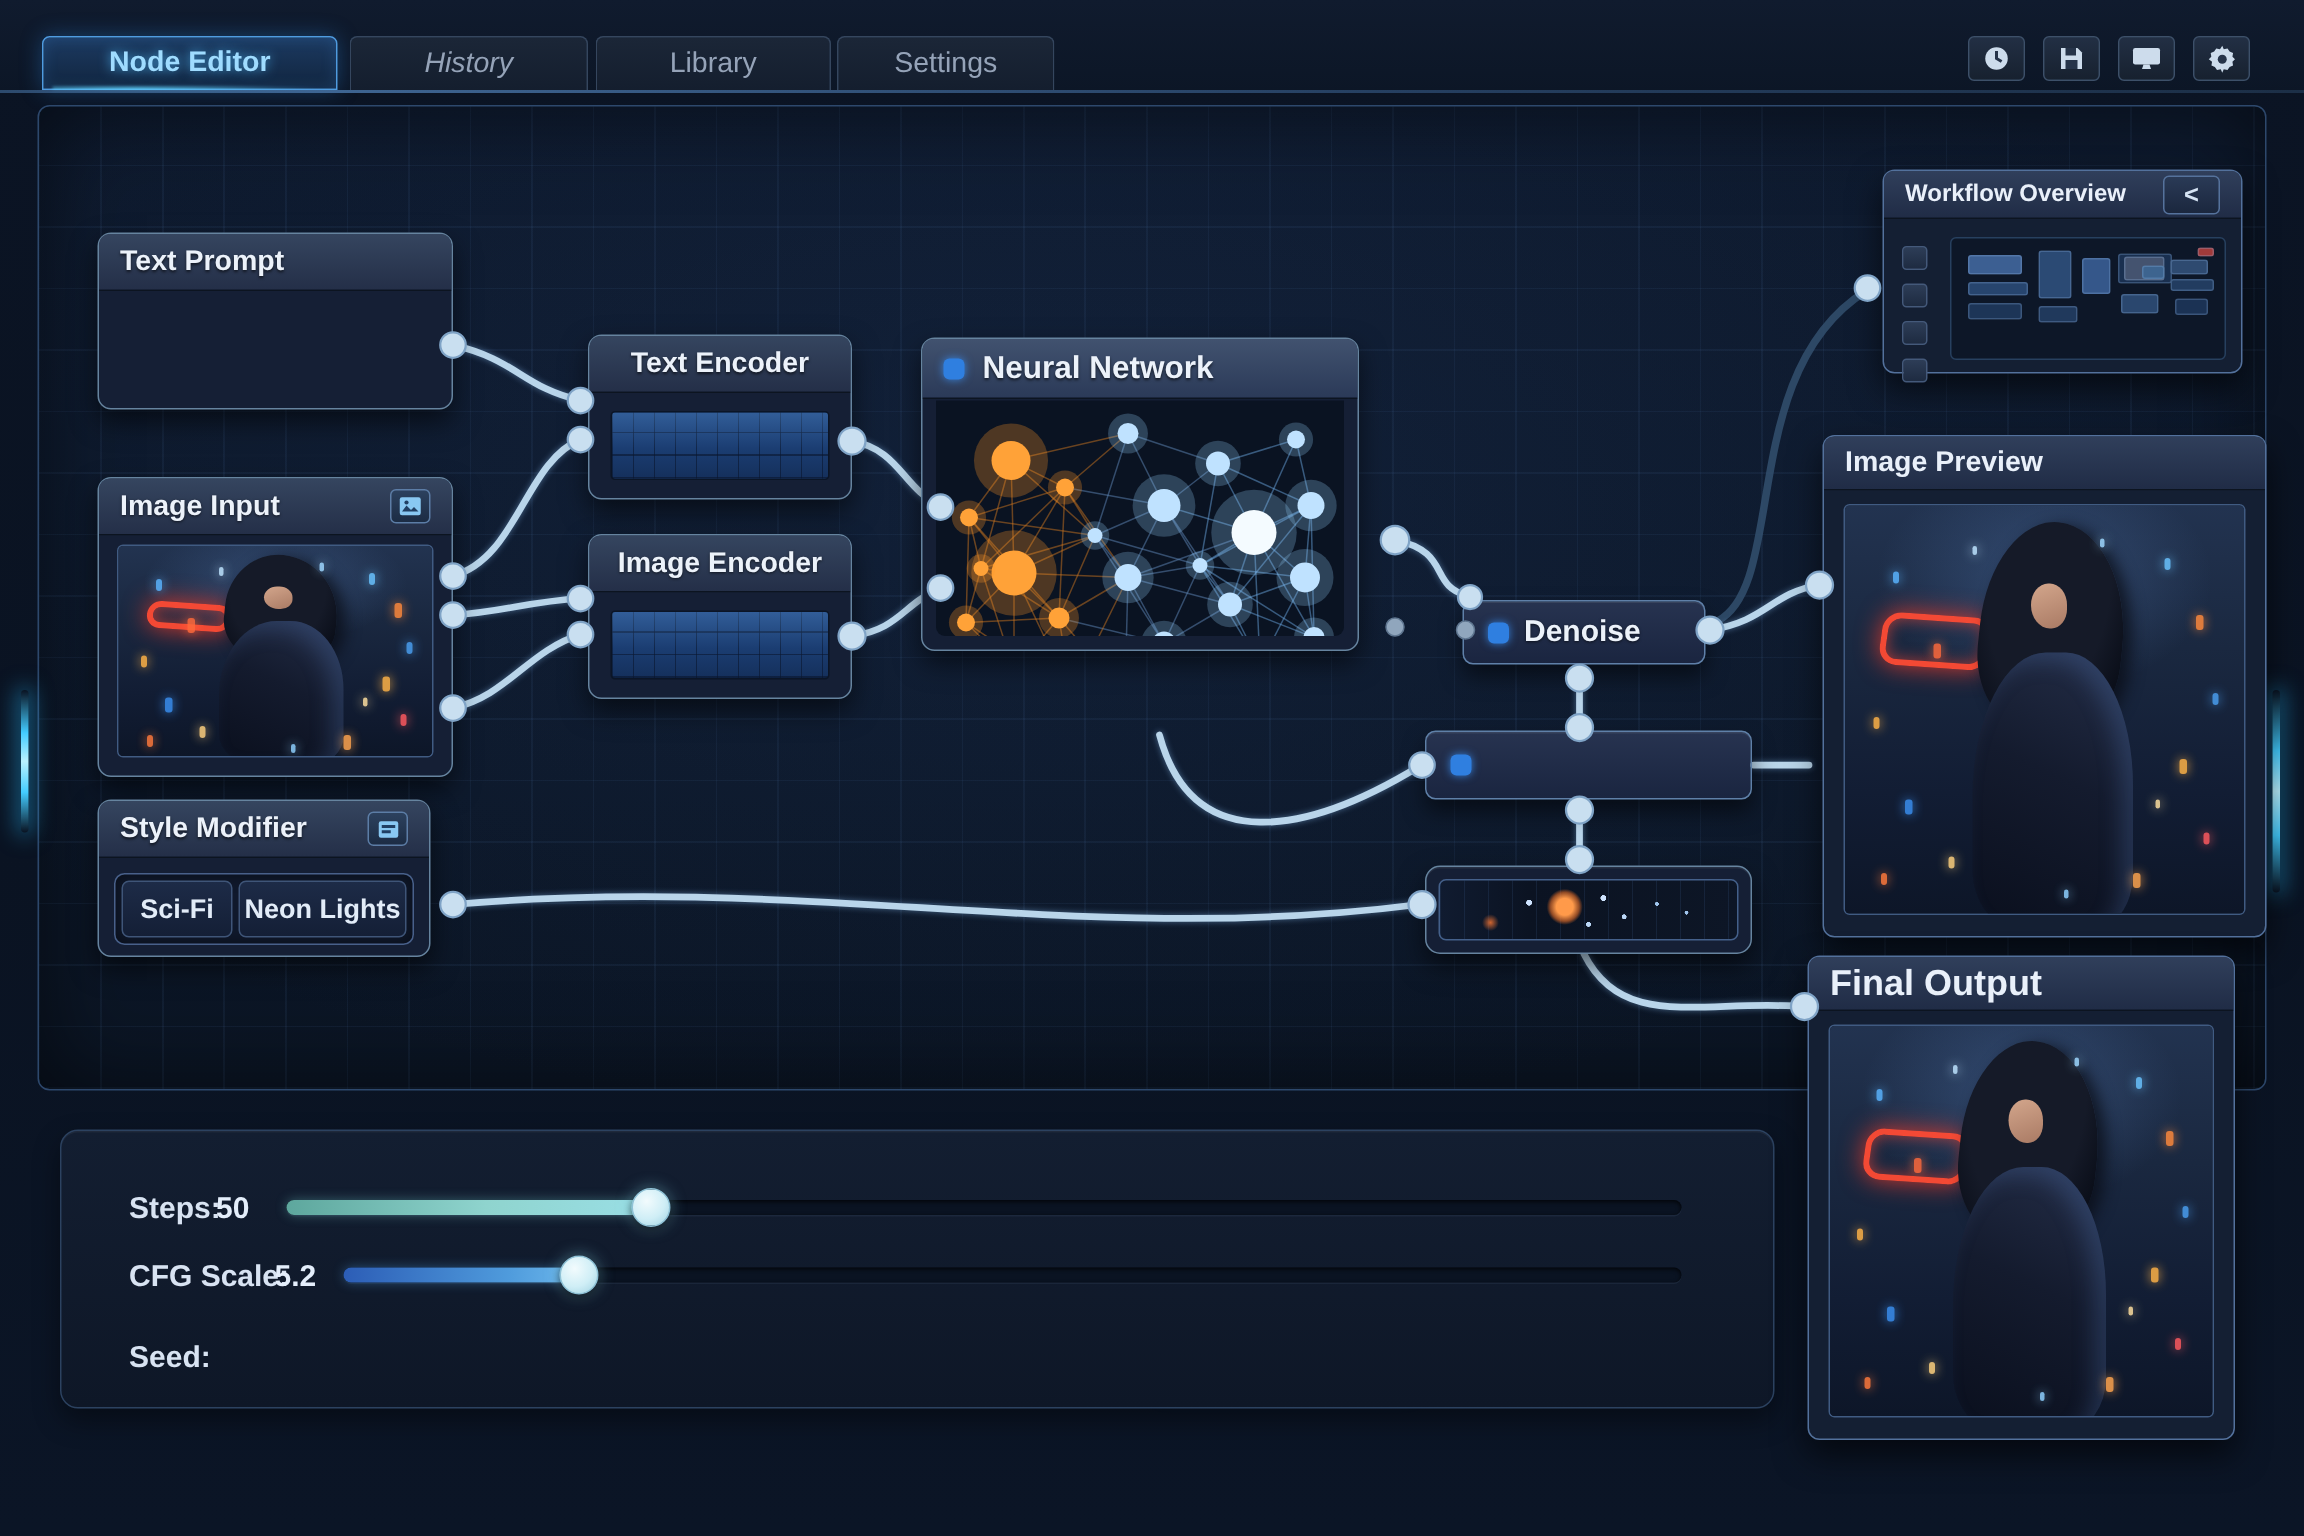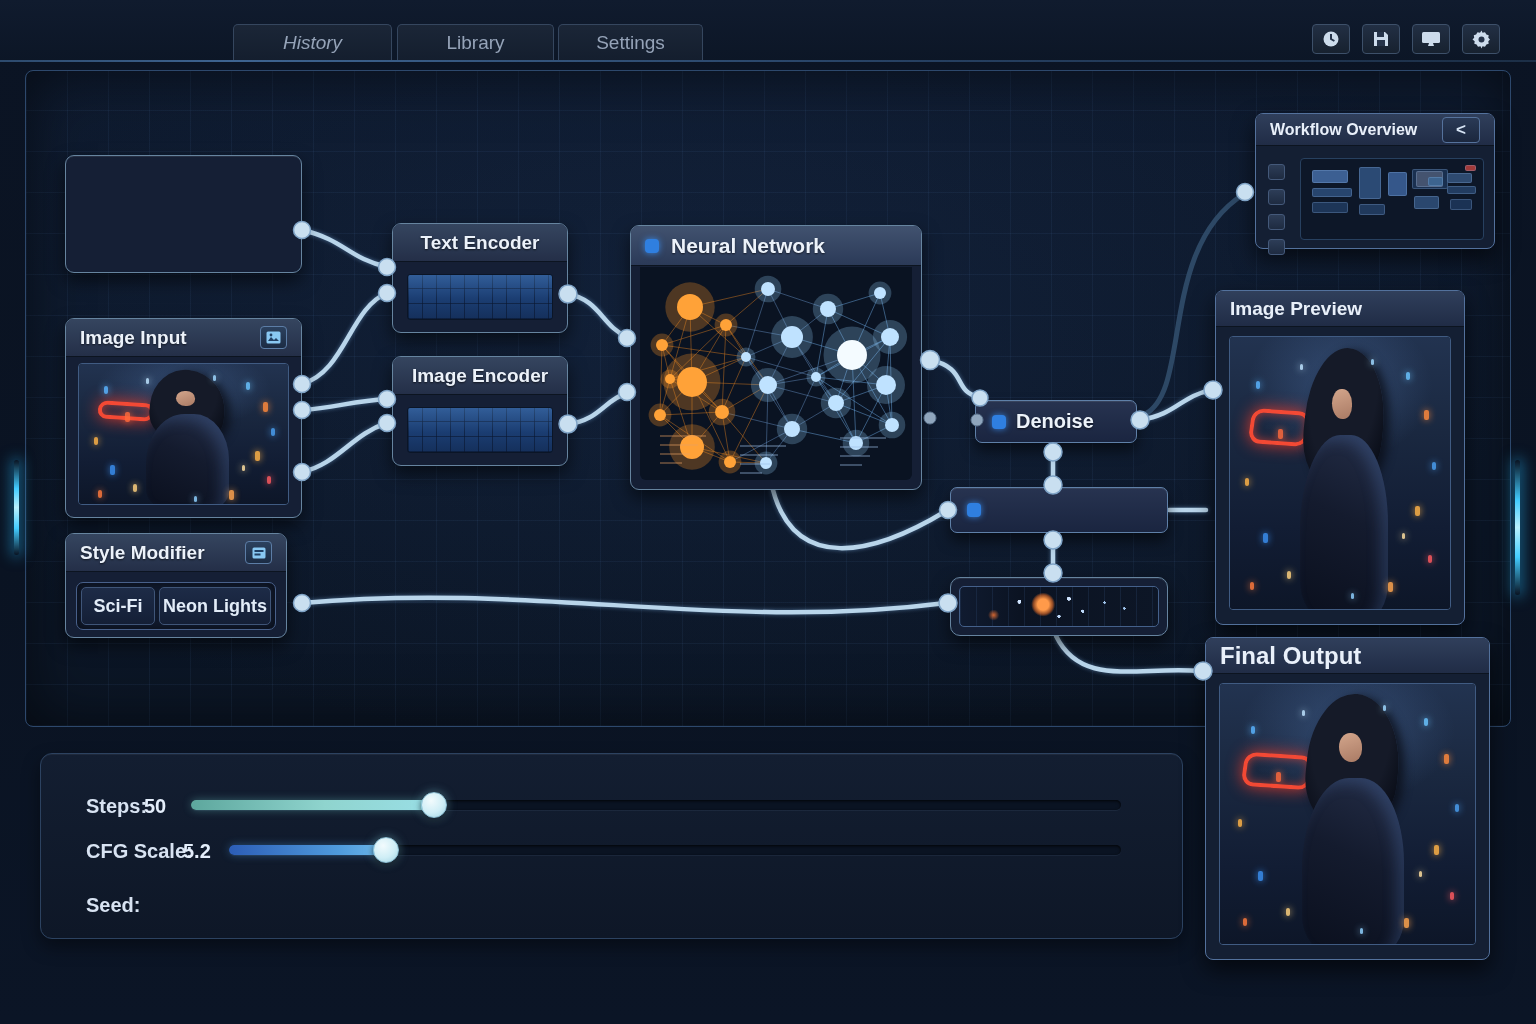--- a/index.html
+++ b/index.html
@@ -174,20 +174,23 @@
   .tag { height:38px; display:flex; align-items:center; justify-content:center; border-radius:5px;
     background:linear-gradient(180deg,#1d2b47,#141f36); border:1px solid #3f5578;
     color:#e2ecf8; font-size:18px; font-weight:bold; cursor:pointer; }
 </style>
 </head>
 <body>
 
 <div class="stage">
 
   <div class="topbar">
+    <div class="tab active" style="left:28px;width:197px;">
+        <span>Node Editor</span>
+      </div>
     <div class="tab" style="left:233px;width:159px;font-style:italic;">
         <span>History</span>
       </div>
     <div class="tab" style="left:397px;width:157px;text-align:center;">
         <span>Library</span>
       </div>
     <div class="tab" style="left:558px;width:145px;">
         <span>Settings</span>
       </div>
 
@@ -234,20 +237,23 @@
     <path class="wire" d="M1140 420 C1178 414 1180 396 1212 390"></path>
     <path class="wire" d="M1053 452 L1053 485"></path>
     <path class="wire" d="M1053 540 L1053 573"></path>
     <path class="wire" d="M302 603 C540 582 720 632 946 603"></path>
     <path class="wire" d="M773 490 C795 572 872 556 946 511"></path>
     <path class="wire" d="M1056 636 C1082 688 1136 666 1201 671"></path>
     <path class="wire" d="M1169 510 L1206 510"></path>
   </svg>
 
   <div class="node" style="left:65px;top:155px;width:237px;height:118px;">
+    <div class="node-hd">
+        <span>Text Prompt</span>
+      </div>
   </div>
 
   <div class="node" style="left:65px;top:318px;width:237px;height:200px;">
     <div class="node-hd">
       <span>Image Input</span>
       <span class="hd-btn">
         <svg width="15" height="13" viewBox="0 0 15 13">
           <rect x="0.5" y="0.5" width="14" height="12" rx="1.5" fill="#89c8f2"></rect>
             <path d="M2 10l3-4 3 3 2-2 3 3z" fill="#214064"></path>
             <circle cx="5" cy="4" r="1.4" fill="#214064"></circle>
@@ -304,21 +310,21 @@
     <div class="grid-viz"></div>
   </div>
 
   <div class="node" style="left:392px;top:356px;width:176px;height:110px;">
     <div class="node-hd" style="justify-content:center;">
         <span>Image Encoder</span>
       </div>
     <div class="grid-viz"></div>
   </div>
 
-  <div class="node" style="left:630px;top:225px;width:292px;height:265px;">
+  <div class="node" style="left:614px;top:225px;width:292px;height:209px;">
     <div class="node-hd nn-hd">
       <span class="bluedot" style="margin-right:12px;"></span>
       <span>Neural Network</span>
     </div>
     <div class="nn-body">
       <svg id="nn-svg" width="274" height="214">
           <line x1="50" y1="40" x2="22" y2="78" stroke="#c9741f" stroke-width="1" opacity="0.5"></line>
           <line x1="50" y1="40" x2="52" y2="115" stroke="#c9741f" stroke-width="1" opacity="0.5"></line>
           <line x1="50" y1="40" x2="86" y2="58" stroke="#c9741f" stroke-width="1" opacity="0.5"></line>
           <line x1="50" y1="40" x2="30" y2="112" stroke="#c9741f" stroke-width="1" opacity="0.5"></line>
@@ -508,21 +514,21 @@
         <div style="position: absolute; left: 63%; top: 15%; width: 15%; height: 20%; background: rgb(68, 83, 111); border: 1px solid rgba(150, 190, 240, 0.25); border-radius: 2px;"></div>
         <div style="position: absolute; left: 80%; top: 18%; width: 14%; height: 12%; background: rgb(46, 74, 112); border: 1px solid rgba(150, 190, 240, 0.25); border-radius: 2px;"></div>
         <div style="position: absolute; left: 80%; top: 34%; width: 16%; height: 10%; background: rgb(34, 60, 96); border: 1px solid rgba(150, 190, 240, 0.25); border-radius: 2px;"></div>
         <div style="position: absolute; left: 62%; top: 46%; width: 14%; height: 16%; background: rgb(42, 71, 110); border: 1px solid rgba(150, 190, 240, 0.25); border-radius: 2px;"></div>
         <div style="position: absolute; left: 82%; top: 50%; width: 12%; height: 14%; background: rgb(27, 50, 84); border: 1px solid rgba(150, 190, 240, 0.25); border-radius: 2px;"></div>
         <div style="position: absolute; left: 90%; top: 8%; width: 6%; height: 7%; background: rgb(160, 58, 58); border: 1px solid rgba(150, 190, 240, 0.25); border-radius: 2px;"></div>
         <div style="position: absolute; left: 70%; top: 22%; width: 8%; height: 12%; background: rgb(61, 100, 143); border: 1px solid rgba(150, 190, 240, 0.25); border-radius: 2px;"></div>
       </div>
   </div>
 
-  <div class="panel" style="left:1215px;top:290px;width:250px;height:335px;">
+  <div class="panel" style="left:1215px;top:290px;width:296px;height:335px;">
     <div class="panel-hd" style="font-size:19px;">
         <span>Image Preview</span>
       </div>
     <div class="img-frame" style="left:13px;top:45px;right:13px;bottom:14px;">
       <div class="warrior-art">
           <div class="neon-red"></div>
           <div class="fig-hair"></div>
           <div class="fig-face"></div>
           <div class="fig-body"></div>
           <span class="city-dot" style="left: 12%; top: 16%; width: 4px; height: 8px; background: rgb(90, 180, 255); box-shadow: rgb(90, 180, 255) 0px 0px 7px; opacity: 0.85;"></span>

